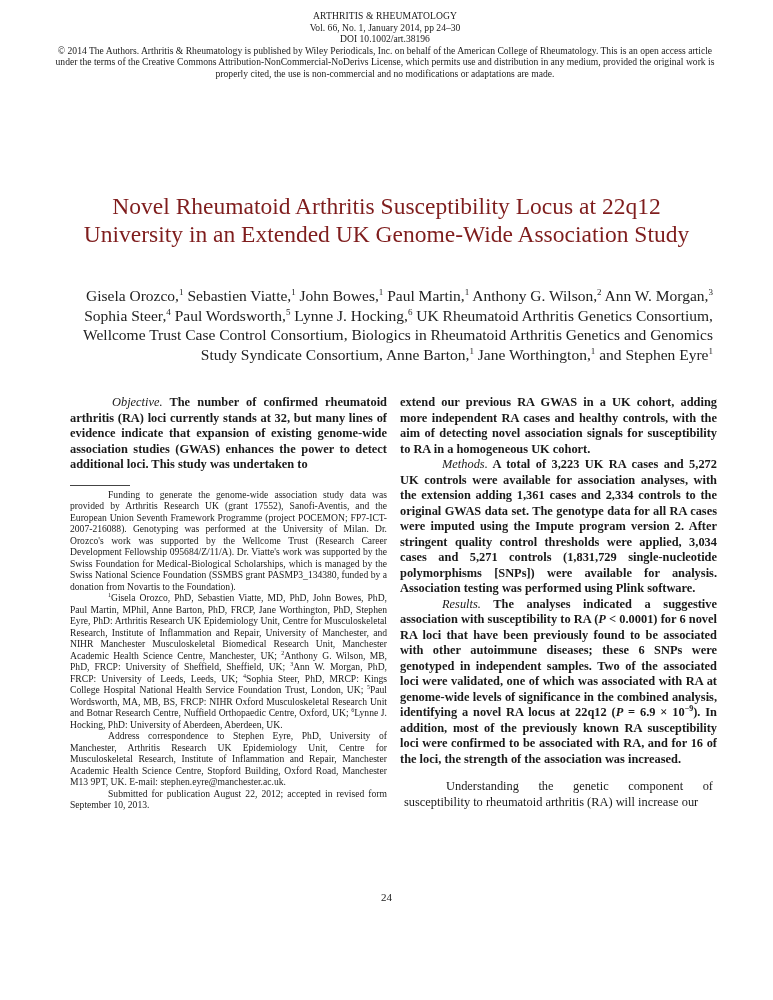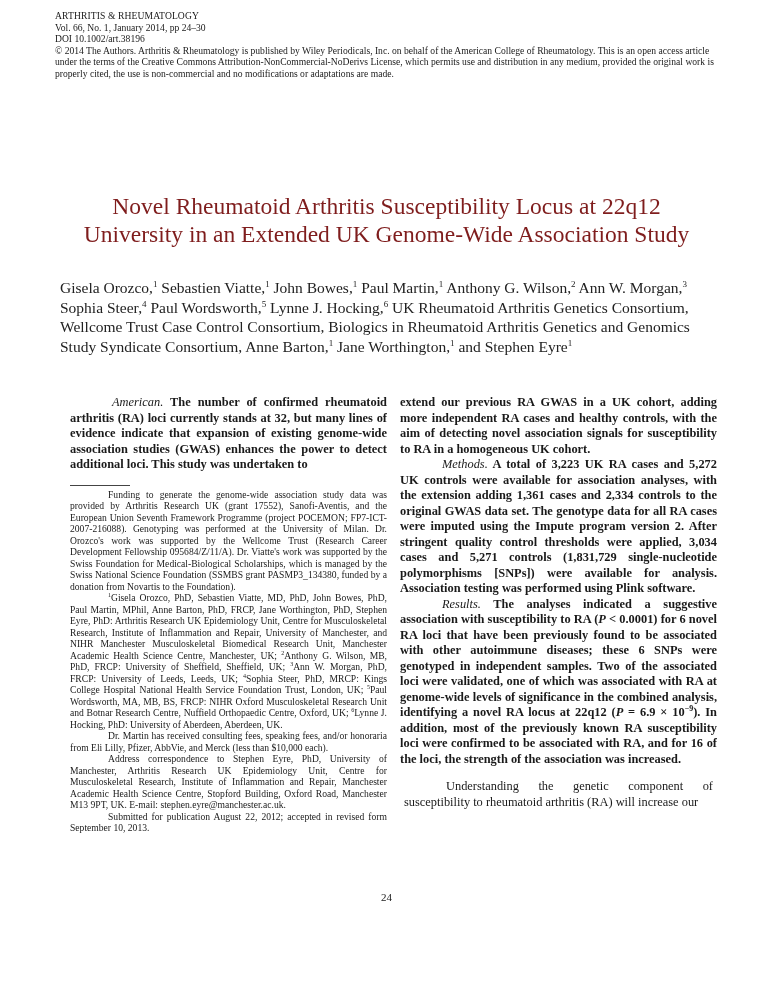--- a/index.html
+++ b/index.html
@@ -1,31 +1,31 @@
 <!DOCTYPE html>
 <html><head>
 <meta charset="utf-8">
 <style>
   html, body { margin: 0; padding: 0; background: #ffffff; }
   body {
     width: 773px; height: 1000px; position: relative; overflow: hidden;
     font-family: "Liberation Serif", "DejaVu Serif", serif; color: #1a1a1a;
   }
-  .header { position: absolute; left: 55px; top: 10px; width: 660px; font-size: 9.6px; line-height: 11.6px; }
+  .header { position: absolute; left: 55px; top: 10px; width: 660px; font-size: 9.6px; line-height: 11.6px; text-align: center; }
   .header .journal { letter-spacing: 0.1px; }
   .header .license { line-height: 11.4px; }
 
   .title {
     position: absolute; left: 40px; top: 192px; width: 693px; text-align: center;
     font-size: 23.5px; line-height: 28px; color: #7f1d1d;
   }
   .title div { white-space: nowrap; }
 
   .authors {
-    position: absolute; left: 60px; top: 278px; width: 653px; text-align: left;
+    position: absolute; left: 60px; top: 286px; width: 653px; text-align: right;
     font-size: 15.5px; line-height: 19.6px; color: #222;
   }
   .authors sup { font-size: 9px; vertical-align: 6px; line-height: 0; }
 
   .col { position: absolute; top: 395px; width: 317px; }
   .col-left { left: 70px; }
   .col-right { left: 400px; }
 
   .abstract {
     font-weight: bold; font-size: 12.4px; line-height: 15.5px; text-align: justify;
@@ -57,27 +57,26 @@
 
 <div class="title">
   <div>Novel Rheumatoid Arthritis Susceptibility Locus at 22q12</div>
   <div>University in an Extended UK Genome-Wide Association Study</div>
 </div>
 
 <div class="authors" id="authors"><span>Gisela Orozco,</span><sup>1</sup> <span>Sebastien Viatte,</span><sup>1</sup> <span>John Bowes,</span><sup>1</sup> <span>Paul Martin,</span><sup>1</sup> <span>Anthony G. Wilson,</span><sup>2</sup> <span>Ann W. Morgan,</span><sup>3</sup> <span>Sophia Steer,</span><sup>4</sup> <span>Paul Wordsworth,</span><sup>5</sup> <span>Lynne J. Hocking,</span><sup>6</sup> <span>UK Rheumatoid Arthritis Genetics Consortium, Wellcome Trust Case Control Consortium, Biologics in Rheumatoid Arthritis Genetics and Genomics Study Syndicate Consortium, Anne Barton,</span><sup>1</sup> <span>Jane Worthington,</span><sup>1</sup> <span>and Stephen Eyre</span><sup>1</sup></div>
 
 <div class="col col-left">
   <div class="abstract">
-    <p><span class="lead">American.</span><span> The number of confirmed rheumatoid arthritis (RA) loci currently stands at 32, but many lines of evidence indicate that expansion of existing genome-wide association studies (GWAS) enhances the power to detect additional loci. This study was undertaken to</span></p>
+    <p><span class="lead">Objective.</span><span> The number of confirmed rheumatoid arthritis (RA) loci currently stands at 32, but many lines of evidence indicate that expansion of existing genome-wide association studies (GWAS) enhances the power to detect additional loci. This study was undertaken to</span></p>
   </div>
   <div class="fn-rule"></div>
   <div class="footnotes">
     <p>Funding to generate the genome-wide association study data was provided by Arthritis Research UK (grant 17552), Sanofi-Aventis, and the European Union Seventh Framework Programme (project POCEMON; FP7-ICT-2007-216088). Genotyping was performed at the University of Milan. Dr. Orozco's work was supported by the Wellcome Trust (Research Career Development Fellowship 095684/Z/11/A). Dr. Viatte's work was supported by the Swiss Foundation for Medical-Biological Scholarships, which is managed by the Swiss National Science Foundation (SSMBS grant PASMP3_134380, funded by a donation from Novartis to the Foundation).</p>
     <p id="affil"><sup>1</sup><span>Gisela Orozco, PhD, Sebastien Viatte, MD, PhD, John Bowes, PhD, Paul Martin, MPhil, Anne Barton, PhD, FRCP, Jane Worthington, PhD, Stephen Eyre, PhD: Arthritis Research UK Epidemiology Unit, Centre for Musculoskeletal Research, Institute of Inflammation and Repair, University of Manchester, and NIHR Manchester Musculoskeletal Biomedical Research Unit, Manchester Academic Health Science Centre, Manchester, UK; </span><sup>2</sup><span>Anthony G. Wilson, MB, PhD, FRCP: University of Sheffield, Sheffield, UK; </span><sup>3</sup><span>Ann W. Morgan, PhD, FRCP: University of Leeds, Leeds, UK; </span><sup>4</sup><span>Sophia Steer, PhD, MRCP: Kings College Hospital National Health Service Foundation Trust, London, UK; </span><sup>5</sup><span>Paul Wordsworth, MA, MB, BS, FRCP: NIHR Oxford Musculoskeletal Research Unit and Botnar Research Centre, Nuffield Orthopaedic Centre, Oxford, UK; </span><sup>6</sup><span>Lynne J. Hocking, PhD: University of Aberdeen, Aberdeen, UK.</span></p>
-    <p>Dr. Martin has received consulting fees, speaking fees, and/or honoraria from Eli Lilly, Pfizer, AbbVie, and Merck (less than $10,000 each).</p>
     <p>Address correspondence to Stephen Eyre, PhD, University of Manchester, Arthritis Research UK Epidemiology Unit, Centre for Musculoskeletal Research, Institute of Inflammation and Repair, Manchester Academic Health Science Centre, Stopford Building, Oxford Road, Manchester M13 9PT, UK. E-mail: stephen.eyre@manchester.ac.uk.</p>
     <p>Submitted for publication August 22, 2012; accepted in revised form September 10, 2013.</p>
   </div>
 </div>
 
 <div class="col col-right">
   <div class="abstract">
     <p class="cont">extend our previous RA GWAS in a UK cohort, adding more independent RA cases and healthy controls, with the aim of detecting novel association signals for susceptibility to RA in a homogeneous UK cohort.</p>
     <p><span class="lead">Methods.</span><span> A total of 3,223 UK RA cases and 5,272 UK controls were available for association analyses, with the extension adding 1,361 cases and 2,334 controls to the original GWAS data set. The genotype data for all RA cases were imputed using the Impute program version 2. After stringent quality control thresholds were applied, 3,034 cases and 5,271 controls (1,831,729 single-nucleotide polymorphisms [SNPs]) were available for analysis. Association testing was performed using Plink software.</span></p>
     <p><span class="lead">Results.</span><span> The analyses indicated a suggestive association with susceptibility to RA (</span><i>P</i><span> &lt; 0.0001) for 6 novel RA loci that have been previously found to be associated with other autoimmune diseases; these 6 SNPs were genotyped in independent samples. Two of the associated loci were validated, one of which was associated with RA at genome-wide levels of significance in the combined analysis, identifying a novel RA locus at 22q12 (</span><i>P</i><span> = 6.9 × 10</span><span class="sup-e">−9</span><span>). In addition, most of the previously known RA susceptibility loci were confirmed to be associated with RA, and for 16 of the loci, the strength of the association was increased.</span></p>

